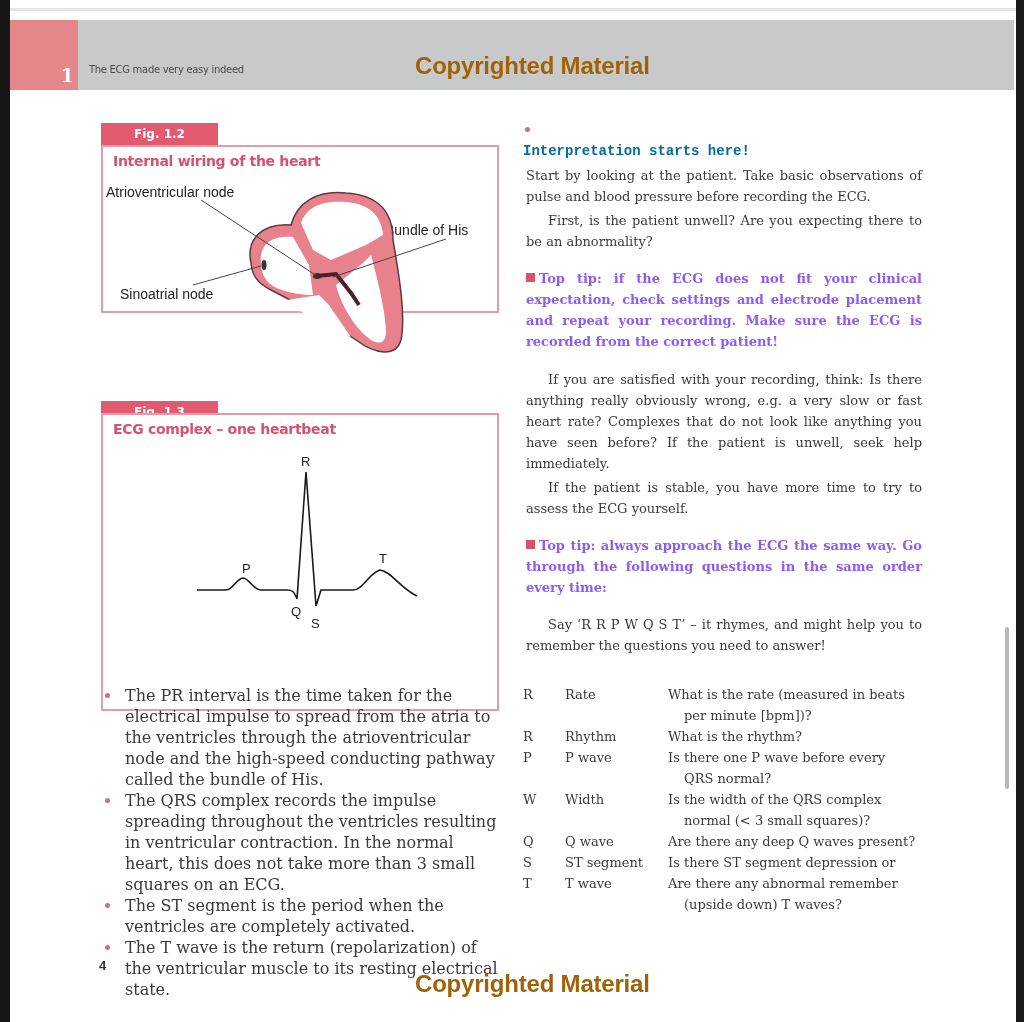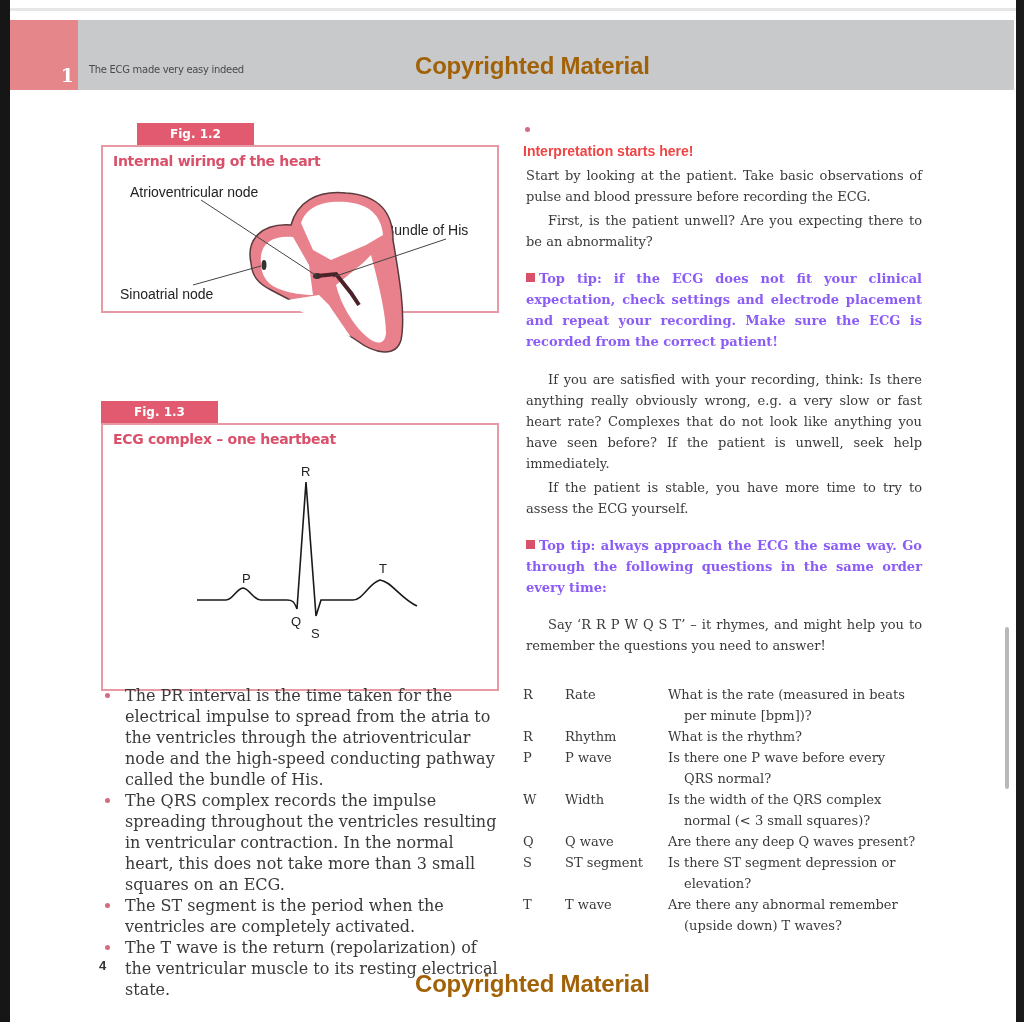--- a/index.html
+++ b/index.html
@@ -42,21 +42,21 @@
     position:absolute; left:10px; top:6px; color:#d9506a; font-family:"DejaVu Sans", sans-serif;
     font-weight:bold; font-size:14px; letter-spacing:-0.3px;
   }
   .diag-label { position:absolute; font-family:"Liberation Sans", sans-serif; font-size:14px; color:#222; }
   .ecg-label { position:absolute; font-family:"Liberation Sans", sans-serif; font-size:13px; color:#222; }
   .col-right { position:absolute; left:523px; width:402px; font-size:13px; line-height:21px; }
   .p { margin:3px; text-align:justify; }
   .indent { text-indent:22px; }
   .bullet { position:relative; padding-left:22px; }
   .bullet .dot { position:absolute; left:2px; top:8px; width:5px; height:5px; border-radius:50%; background:#d56b7e; }
-  .section-head { color:#ef4444; font-family:Liberation Sans, sans-serif; font-weight:bold; font-size:14px; margin:0; }
+  .section-head { color:#0369a1; font-family:Liberation Mono, monospace; font-weight:bold; font-size:14px; margin:0; }
   .tip { font-weight:bold; color:#8b5cf6; }
   .tip-sq { display:inline-block; width:9px; height:9px; background:#d9506a; margin-right:4px; vertical-align:1px; }
   .col-left-text { position:absolute; left:103px; width:398px; font-size:16px; line-height:21px; }
   .qtable { position:absolute; left:523px; top:684px; width:410px; font-size:13px; line-height:21px; }
   .qrow { display:flex; }
   .qrow .k { width:42px; flex:none; }
   .qrow .n { width:103px; flex:none; }
   .qrow .q { flex:1; }
   .qrow .q .cont { display:block; padding-left:16px; }
   .page-num { position:absolute; left:99px; top:958px; font-family:"Liberation Sans", sans-serif; font-weight:bold; font-size:13px; color:#333; }
@@ -69,24 +69,24 @@
 <div class="right-bezel"></div>
 <div class="top-rule"></div>
 
 <div class="header-band"></div>
 <div class="chapter-box">
   <span class="chapter-num">1</span>
 </div>
 <div class="running-head">The ECG made very easy indeed</div>
 <div class="watermark" style="left:415px; top:52px;">Copyrighted Material</div>
 
-<div class="fig-tab" style="top:123px;margin-left:36px;">Fig. 1.2</div>
+<div class="fig-tab" style="top:123px;">Fig. 1.2</div>
 <div class="figure" style="top:145px; height:168px;">
   <div class="fig-title">Internal wiring of the heart</div>
-  <div class="diag-label" style="left:27px; top:37px;">Atrioventricular node</div>
+  <div class="diag-label" style="left:3px; top:37px;">Atrioventricular node</div>
   <div class="diag-label" style="left:282px; top:75px;">Bundle of His</div>
   <div class="diag-label" style="left:17px; top:139px;">Sinoatrial node</div>
   <svg width="398" height="222" style="position:absolute; left:-2px; top:-2px;">
 
     <path d="M150,118 C145,95 160,78 190,80 C196,58 215,45 245,48 C278,50 292,68 292,95 C298,130 305,170 300,195 C295,212 275,210 255,195 C225,175 190,155 170,145 C156,138 151,130 150,118 Z" fill="#e8818b" stroke="#5a3a3e" stroke-width="1.5"></path>
 
     <path d="M160,118 C158,100 170,90 192,92 L208,120 L212,150 C195,150 175,145 168,138 C162,132 160,125 160,118 Z" fill="#fff"></path>
 
     <path d="M200,78 C205,62 222,55 245,57 C268,59 280,70 282,90 L265,100 L230,115 L212,105 Z" fill="#fff"></path>
 
@@ -97,21 +97,21 @@
     <ellipse cx="216" cy="131" rx="4" ry="3" fill="#333"></ellipse>
     <path d="M216,131 L235,129 L250,148 L258,160" stroke="#4a2228" stroke-width="4" fill="none"></path>
 
     <line x1="100" y1="55" x2="216" y2="131" stroke="#444" stroke-width="1"></line>
     <line x1="345" y1="94" x2="232" y2="132" stroke="#444" stroke-width="1"></line>
     <line x1="92" y1="140" x2="160" y2="121" stroke="#444" stroke-width="1"></line>
   </svg>
 </div>
 
 <div class="fig-tab" style="top:401px;">Fig. 1.3</div>
-<div class="figure" style="top:423px; height:268px;">
+<div class="figure" style="top:413px; height:298px;">
   <div class="fig-title">ECG complex – one heartbeat</div>
   <svg width="398" height="234" style="position:absolute; left:-2px; top:-2px;">
     <path d="M96,177 L125,177 C132,177 135,166 142,165 C149,166 152,177 160,177 L186,177 C191,177 193,178 196,186 L205,59 L215,193 L220,177 L252,177 C262,177 268,160 279,157 C290,158 300,176 316,183" stroke="#1a1a1a" stroke-width="1.6" fill="none"></path>
   </svg>
   <div class="ecg-label" style="left:139px; top:146px;">P</div>
   <div class="ecg-label" style="left:188px; top:189px;">Q</div>
   <div class="ecg-label" style="left:198px; top:39px;">R</div>
   <div class="ecg-label" style="left:208px; top:201px;">S</div>
   <div class="ecg-label" style="left:276px; top:136px;">T</div>
 </div>
@@ -162,21 +162,21 @@
     <span class="q"><span>Is the width of the QRS complex</span><span class="cont">normal (&lt; 3 small squares)?</span></span>
   </div>
   <div class="qrow">
     <span class="k">Q</span>
     <span class="n">Q wave</span>
     <span class="q"><span>Are there any deep Q waves present?</span></span>
   </div>
   <div class="qrow">
     <span class="k">S</span>
     <span class="n">ST segment</span>
-    <span class="q"><span>Is there ST segment depression or</span><span class="cont">elevation?</span></span>
+    <span class="q"><span>Is there ST segment depression or</span></span>
   </div>
   <div class="qrow">
     <span class="k">T</span>
     <span class="n">T wave</span>
     <span class="q"><span>Are there any abnormal remember</span><span class="cont">(upside down) T waves?</span></span>
   </div>
 </div>
 
 <div class="page-num">4</div>
 <div class="watermark" style="left:415px; top:970px;">Copyrighted Material</div>

